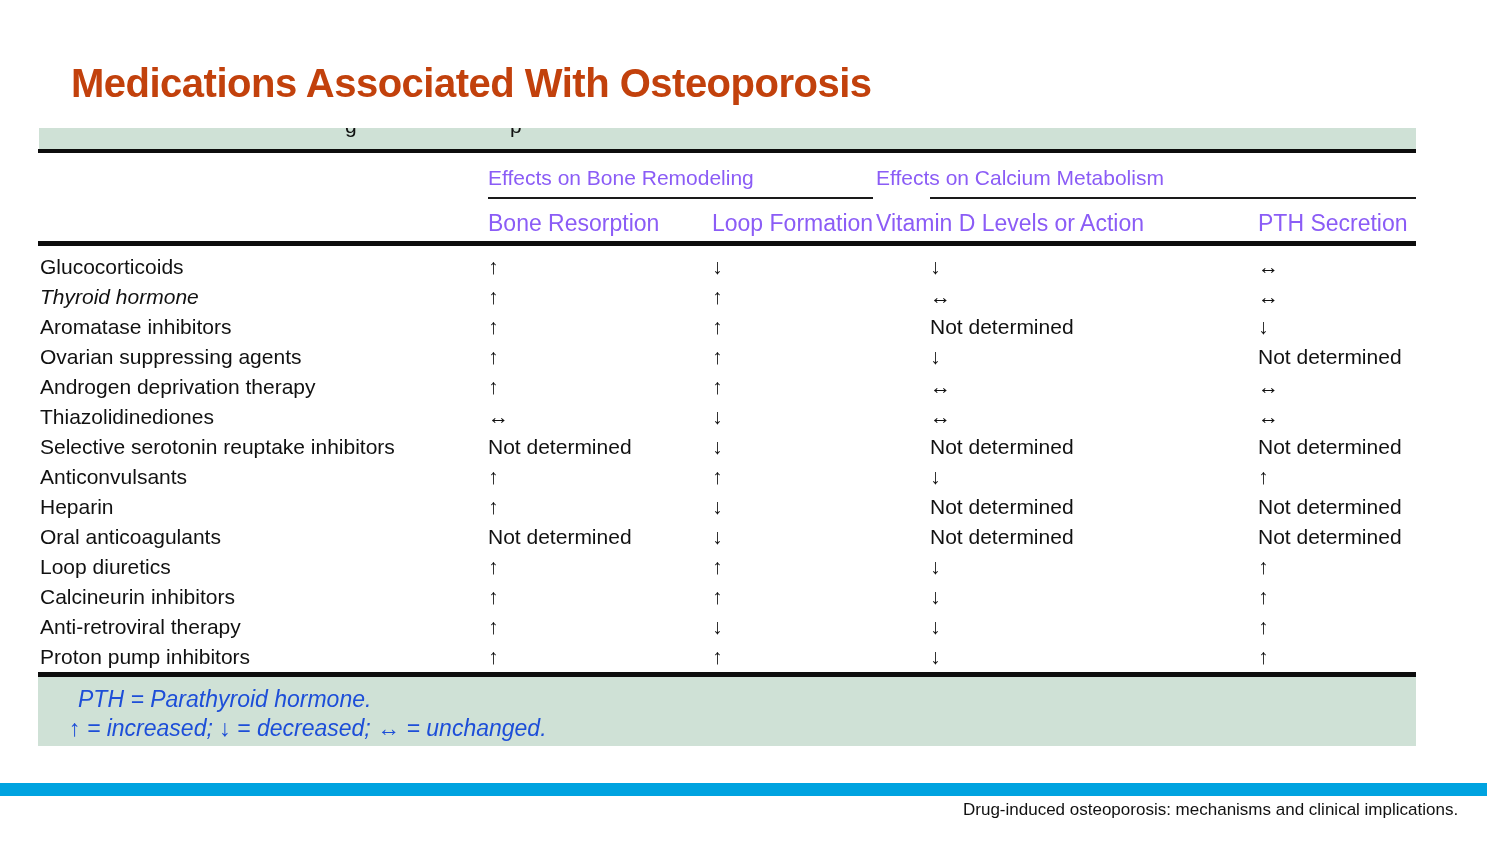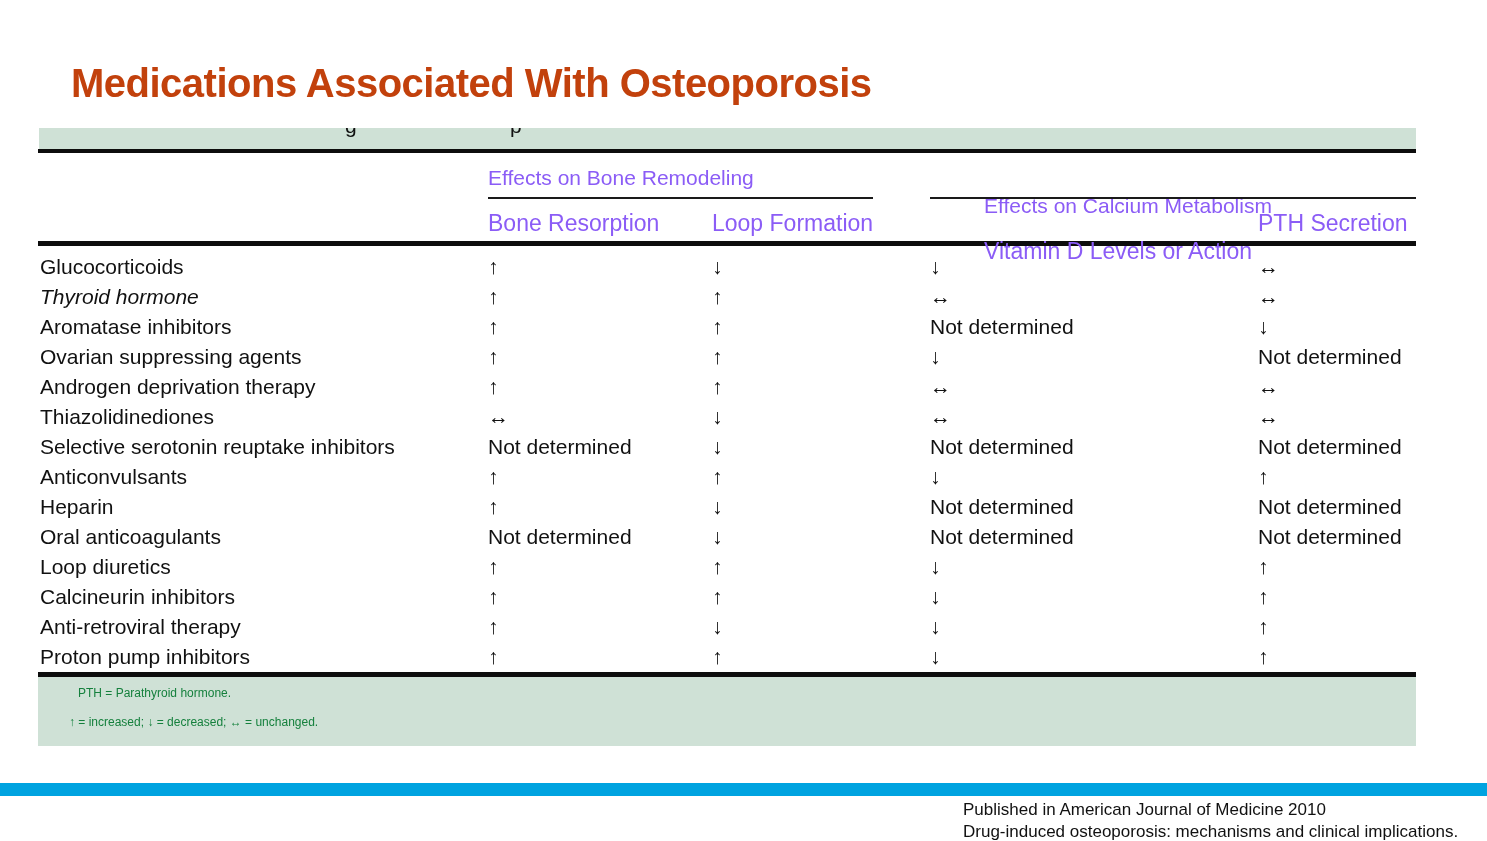--- a/index.html
+++ b/index.html
@@ -8,35 +8,35 @@
   .abs{position:absolute;}
   
   .slide-title{left:71px;top:61px;font-size:40px;font-weight:bold;
                color:#c2410c;letter-spacing:-0.5px;white-space:nowrap;}
   
   .band-top{left:39px;top:128px;width:1377px;height:21px;background:#cfe1d6;overflow:hidden;}
   .descender{position:absolute;top:-14px;font-size:21px;color:#111;}
   .desc-0{left:306px;}
   .desc-1{left:471px;}
   .band-footer{left:38px;top:677px;width:1378px;height:69px;background:#cfe1d6;}
-  .footnote{position:absolute;white-space:nowrap;font-size:12px;color:#15803d;}
+  .footnote{position:absolute;white-space:nowrap;font-size:23px;color:#1d4ed8;font-style:italic;}
   .footnote-1{left:40px;top:9px;}
   .footnote-2{left:31px;top:38px;}
   
   .rule{background:#0d0d0d;}
   .rule-top{left:38px;top:149px;width:1378px;height:4px;}
   .rule-mid{left:38px;top:241px;width:1378px;height:5px;}
   .rule-bottom{left:38px;top:672px;width:1378px;height:5px;}
   .underline{background:#1a1a1a;height:2px;}
   .underline-1{left:488px;top:197px;width:385px;}
   .underline-2{left:930px;top:197px;width:486px;}
   
   .hgroup{top:166px;font-size:21px;white-space:nowrap;color:#8b5cf6;}
   .hsub{top:210px;font-size:23px;white-space:nowrap;color:#8b5cf6;}
-  .colx-1{left:488px;} .colx-2{left:712px;} .colx-3{left:984px;margin-top:28px;} .colx-4{left:1258px;}
+  .colx-1{left:488px;} .colx-2{left:712px;} .colx-3{left:876px;} .colx-4{left:1258px;}
   
   #table-body{position:absolute;left:0;top:0;width:1487px;height:841px;}
   .row{position:absolute;left:0;width:1201px;height:30px;}
   .cell{position:absolute;top:0;font-size:21px;line-height:30px;white-space:nowrap;color:#111;}
   .col-0{left:40px;}
   .col-1{left:488px;} .col-2{left:712px;} .col-3{left:930px;} .col-4{left:1258px;}
   
   .accent-bar{left:0;top:783px;width:1487px;height:13px;background:#00a3e0;}
   .attribution{left:963px;top:799px;font-size:17px;line-height:22px;color:#111;}
   .attribution div{white-space:nowrap;}
@@ -167,15 +167,14 @@
   </div>
 
 <div class="abs band-footer">
   <div class="footnote footnote-1">PTH = Parathyroid hormone.</div>
   <div class="footnote footnote-2">↑ = increased; ↓ = decreased; ↔ = unchanged.</div>
 </div>
 
 <div class="abs accent-bar"></div>
 
 <div class="abs attribution">
-  <div>Published in American Journal of Medicine 2010</div>
   <div>Drug-induced osteoporosis: mechanisms and clinical implications.</div>
 </div>
 
 </body></html>

